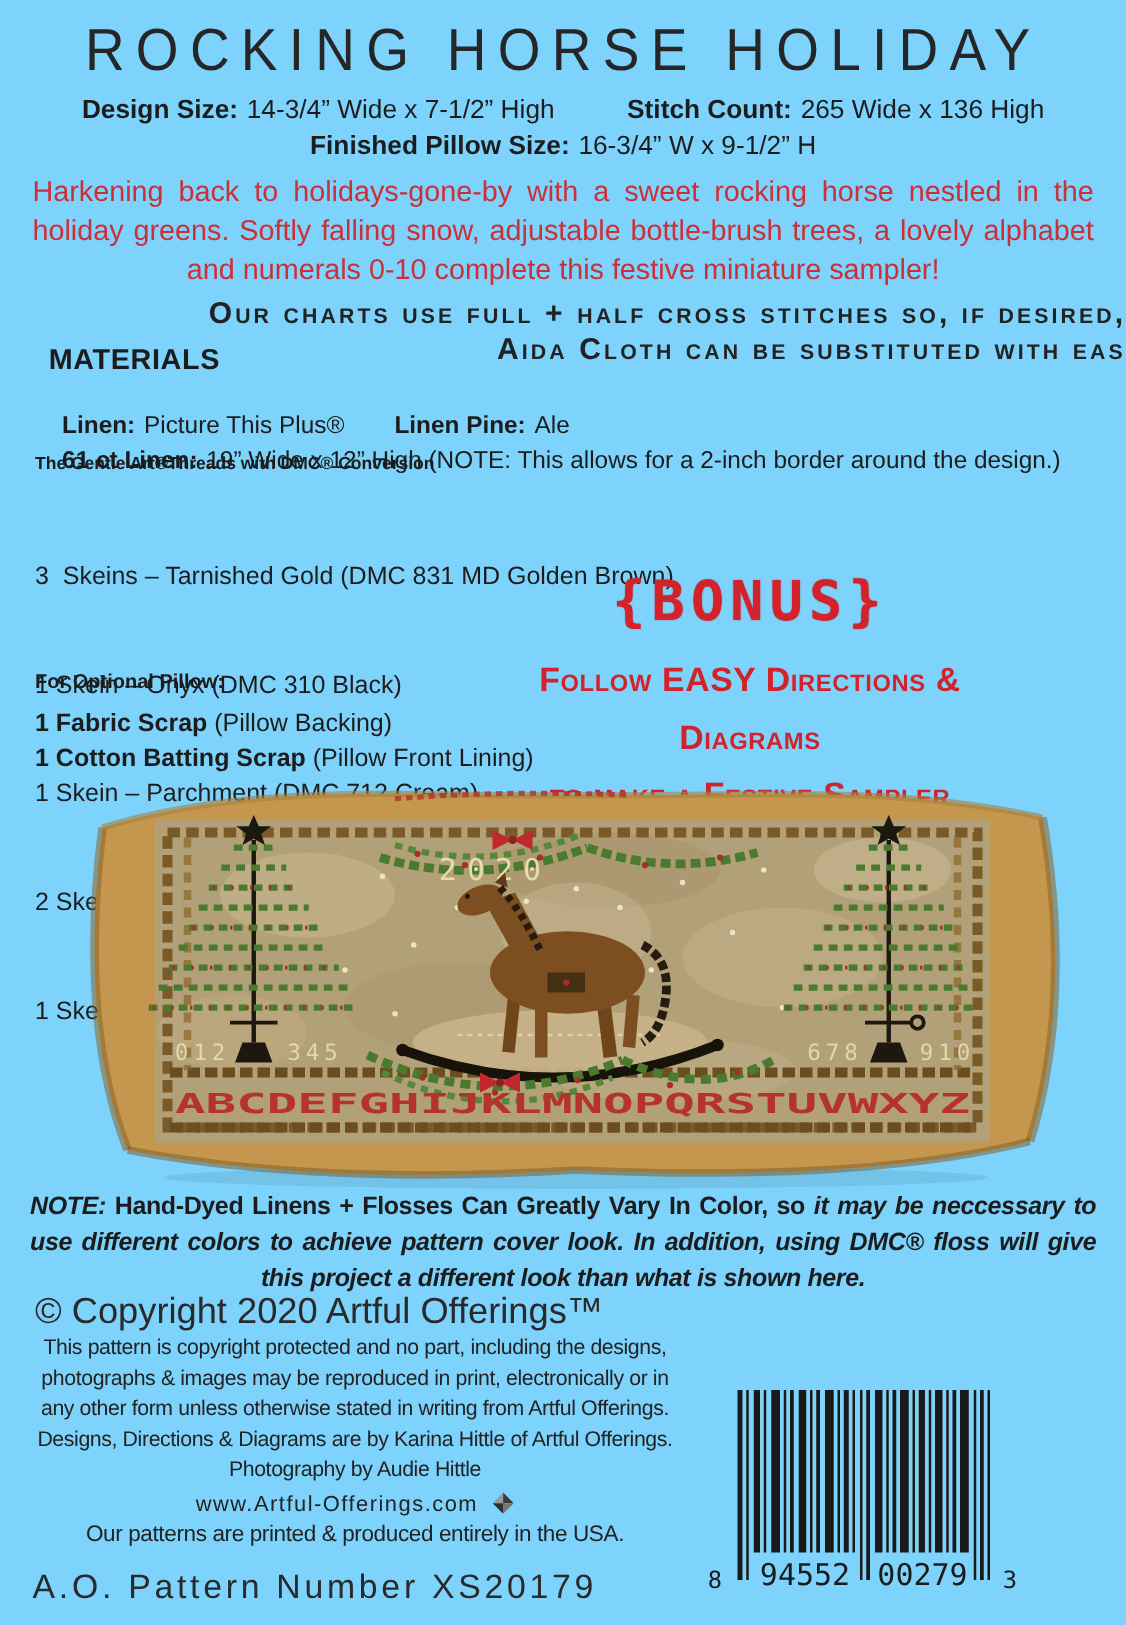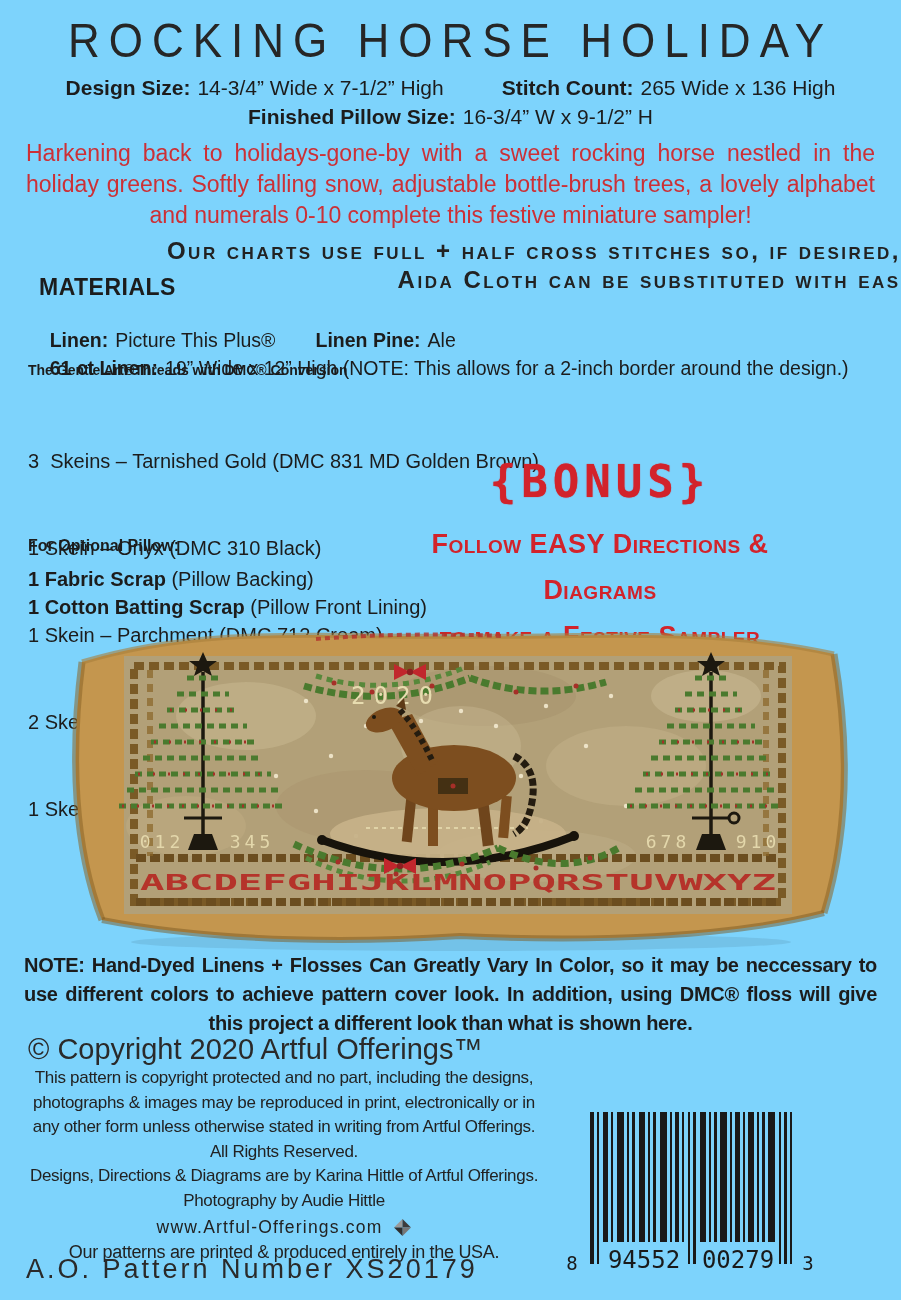--- a/index.html
+++ b/index.html
@@ -73,21 +73,21 @@
 
   
   .pillow-wrap{top:606px;left:66px;width:790px;height:350px;}
 
   
   .note{
     top:951px;left:24px;width:853px;
     font-size:20px;line-height:29px;font-weight:bold;letter-spacing:-0.3px;
     text-align:justify;text-align-last:center;
   }
-  .note .it{}
+  .note .it{font-style:italic;}
 
   
   .copy-heading{top:1033px;left:28px;font-size:29px;color:#2a2a2a;}
   .fineprint{top:1066px;left:3px;width:562px;text-align:center;
     font-size:17px;line-height:24.5px;letter-spacing:-0.3px;color:#222;}
   .addr-line{margin-top:2px;font-size:17.5px;letter-spacing:1.2px;white-space:nowrap;
     display:flex;align-items:center;justify-content:center;gap:12px;}
   .usa-line{font-size:18px;}
   .pattern-number{top:1254px;left:26px;font-size:27px;letter-spacing:3px;color:#2a2a2a;}
 
@@ -328,21 +328,20 @@
   <div class="abs note">
     <span class="it">NOTE:</span><span> Hand-Dyed Linens + Flosses Can Greatly Vary In Color, so </span><span class="it">it may be neccessary to use different colors to achieve pattern cover look.  In addition, using DMC® floss will give this project a different look than what is shown here.</span>
   </div>
 
   <div class="abs copy-heading">© Copyright 2020 Artful Offerings™</div>
 
   <div class="abs fineprint">
     <div>This pattern is copyright protected and no part, including the designs,</div>
     <div>photographs &amp; images may be reproduced in print, electronically or in</div>
     <div>any other form unless otherwise stated in writing from Artful Offerings.</div>
-    <div>All Rights Reserved.</div>
     <div>Designs, Directions &amp; Diagrams are by Karina Hittle of Artful Offerings.</div>
     <div>Photography by Audie Hittle</div>
     <div class="addr-line">
       <span>www.Artful-Offerings.com</span>
       <svg width="17" height="17" viewBox="0 0 16 16">
         <polygon points="0,8 8,0 8,8" fill="#9a9a9a"></polygon>
         <polygon points="8,0 16,8 8,8" fill="#3c3c3c"></polygon>
         <polygon points="16,8 8,16 8,8" fill="#777777"></polygon>
         <polygon points="8,16 0,8 8,8" fill="#2f2f2f"></polygon>
       </svg>

